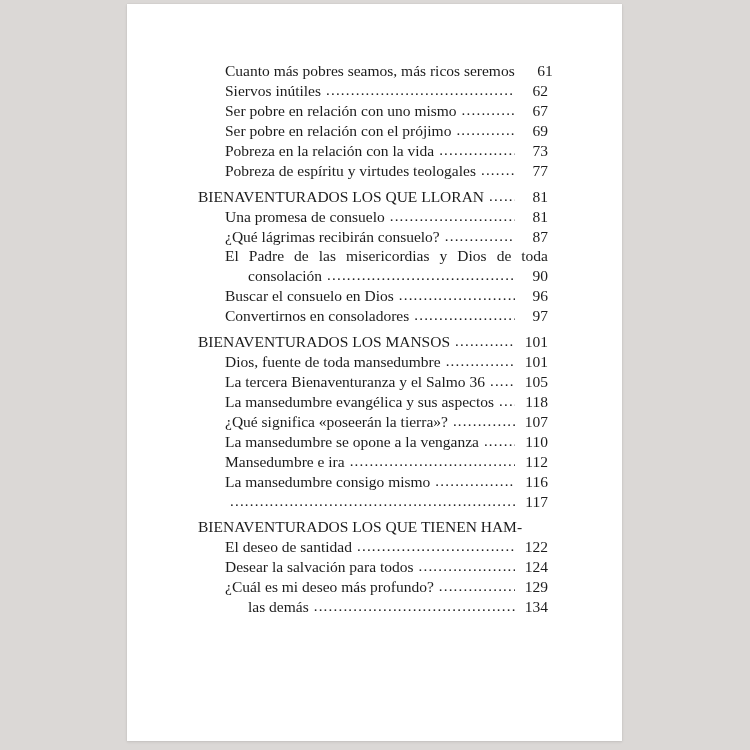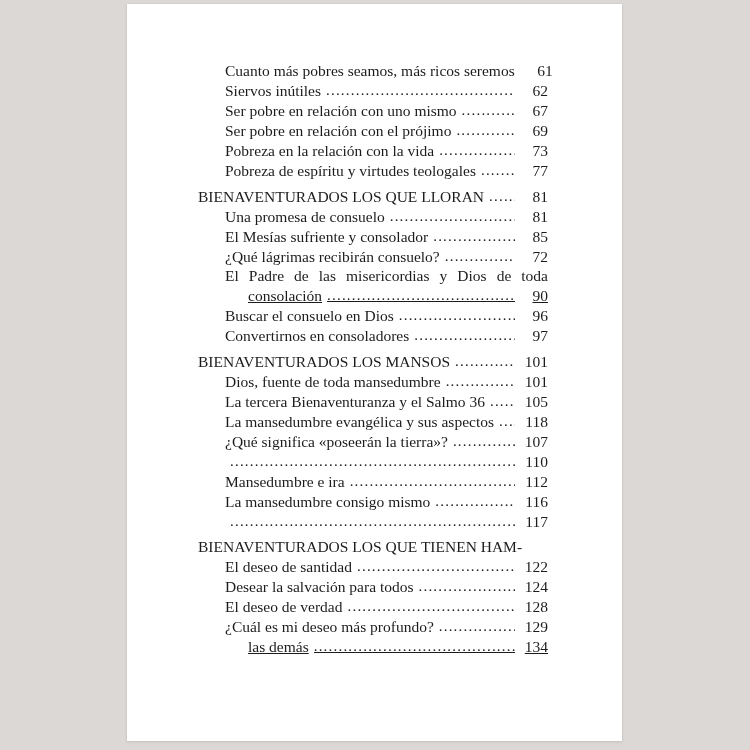--- a/index.html
+++ b/index.html
@@ -34,21 +34,21 @@
     font-size: 15.5px;
     line-height: 19px;
   }
   .row {
     display: flex;
     align-items: flex-end;
     white-space: nowrap;
   }
   .row.gap { margin-top: 6px; }
   .row.indent1 { padding-left: 27px; }
-  .row.indent2 { padding-left: 50px; text-decoration: underline; }
+  .row.indent2 { padding-left: 50px; }
   .row .text { flex: 0 0 auto; }
   .row.justify { white-space: normal; }
   .row.justify .text {
     flex: 1 1 auto;
     text-align: justify;
     text-align-last: justify;
   }
   .leader {
     flex: 1 1 auto;
     min-width: 0;
@@ -108,28 +108,23 @@
           <span class="text">BIENAVENTURADOS LOS QUE LLORAN</span>
           <span class="leader"></span>
           <span class="pagenum">81</span>
         </div>
         <div class="row indent1">
           <span class="text">Una promesa de consuelo</span>
           <span class="leader"></span>
           <span class="pagenum">81</span>
         </div>
         <div class="row indent1">
-          <span class="text">El Mesías sufriente y consolador</span>
-          <span class="leader"></span>
-          <span class="pagenum">85</span>
-        </div>
-        <div class="row indent1">
           <span class="text">¿Qué lágrimas recibirán consuelo?</span>
           <span class="leader"></span>
-          <span class="pagenum">72</span>
+          <span class="pagenum">87</span>
         </div>
         <div class="row indent1 justify">
           <span class="text">El Padre de las misericordias y Dios de toda</span>
         </div>
         <div class="row indent2">
           <span class="text">consolación</span>
           <span class="leader"></span>
           <span class="pagenum">90</span>
         </div>
         <div class="row indent1">
@@ -161,20 +156,21 @@
           <span class="text">La mansedumbre evangélica y sus aspectos</span>
           <span class="leader"></span>
           <span class="pagenum">118</span>
         </div>
         <div class="row indent1">
           <span class="text">¿Qué significa «poseerán la tierra»?</span>
           <span class="leader"></span>
           <span class="pagenum">107</span>
         </div>
         <div class="row indent1">
+          <span class="text">La mansedumbre se opone a la venganza</span>
           <span class="leader"></span>
           <span class="pagenum">110</span>
         </div>
         <div class="row indent1">
           <span class="text">Mansedumbre e ira</span>
           <span class="leader"></span>
           <span class="pagenum">112</span>
         </div>
         <div class="row indent1">
           <span class="text">La mansedumbre consigo mismo</span>
@@ -190,25 +186,20 @@
         </div>
         <div class="row indent1">
           <span class="text">El deseo de santidad</span>
           <span class="leader"></span>
           <span class="pagenum">122</span>
         </div>
         <div class="row indent1">
           <span class="text">Desear la salvación para todos</span>
           <span class="leader"></span>
           <span class="pagenum">124</span>
-        </div>
-        <div class="row indent1">
-          <span class="text">El deseo de verdad</span>
-          <span class="leader"></span>
-          <span class="pagenum">128</span>
         </div>
         <div class="row indent1">
           <span class="text">¿Cuál es mi deseo más profundo?</span>
           <span class="leader"></span>
           <span class="pagenum">129</span>
         </div>
         <div class="row indent2">
           <span class="text">las demás</span>
           <span class="leader"></span>
           <span class="pagenum">134</span>

